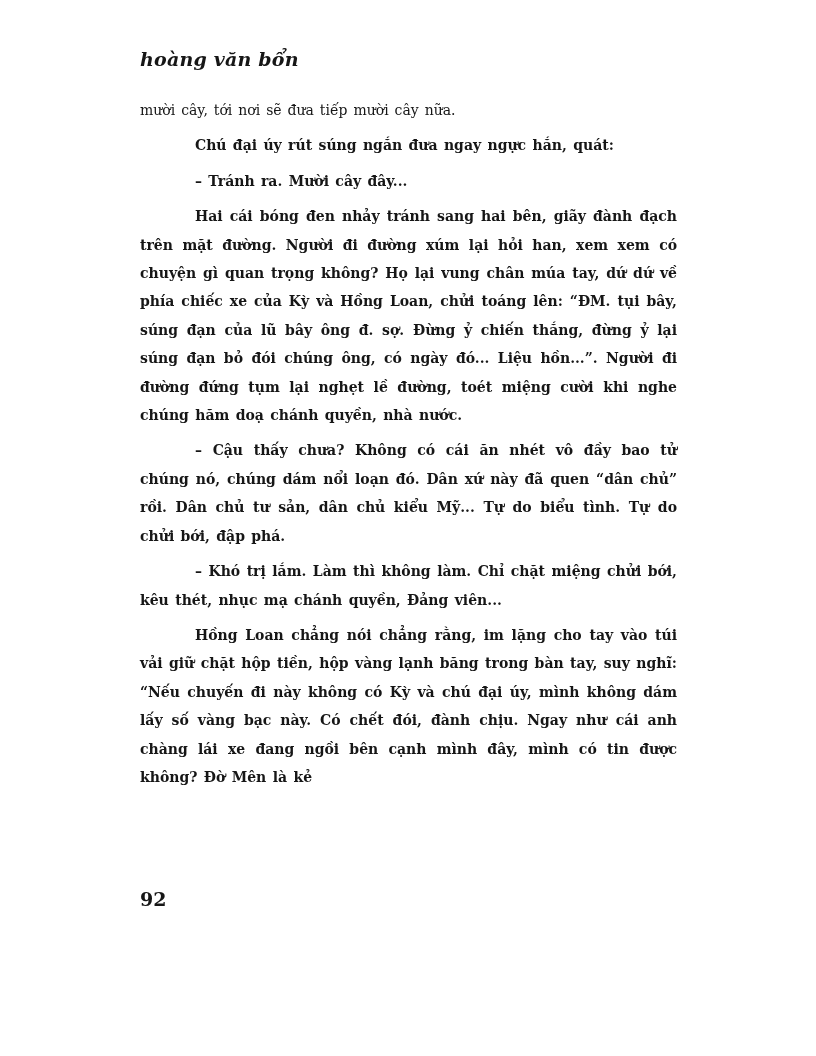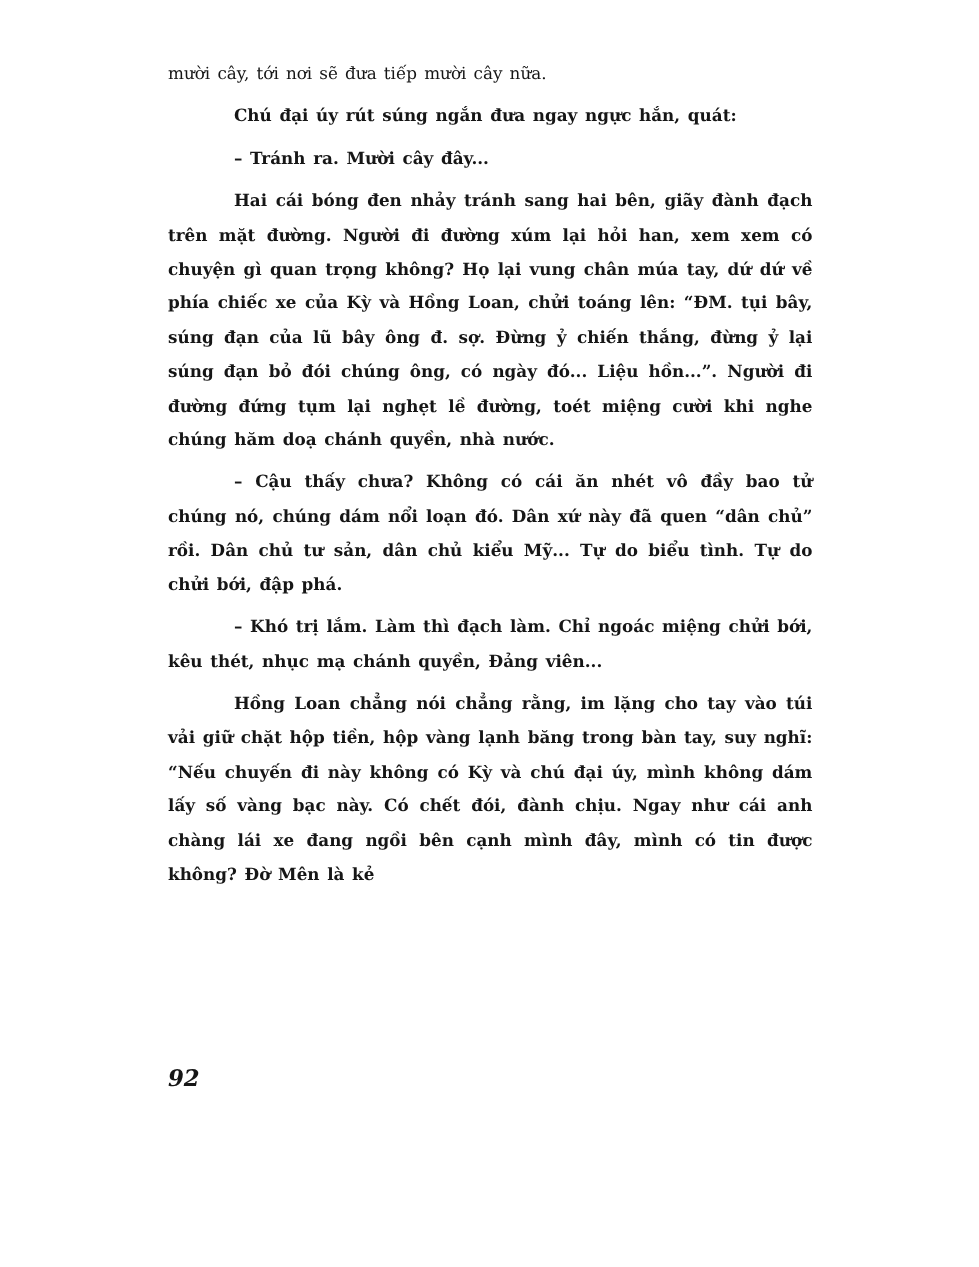--- a/index.html
+++ b/index.html
@@ -38,31 +38,31 @@
   .body-text p.para.indent {
     text-indent: 55px;
     font-weight: bold;
   }
   .page-number {
     position: absolute;
     left: 140px;
     top: 888px;
     font-size: 19px;
     font-weight: bold;
-    font-style: italic;
   }
 </style>
 </head>
 <body>
 
 <div class="page">
+  <div class="running-header">hoàng văn bổn</div>
   <div class="body-text">
       <p class="para">mười cây, tới nơi sẽ đưa tiếp mười cây nữa.</p>
       <p class="para indent">Chú đại úy rút súng ngắn đưa ngay ngực hắn, quát:</p>
       <p class="para indent">– Tránh ra. Mười cây đây...</p>
       <p class="para indent">Hai cái bóng đen nhảy tránh sang hai bên, giãy đành đạch trên mặt đường. Người đi đường xúm lại hỏi han, xem xem có chuyện gì quan trọng không? Họ lại vung chân múa tay, dứ dứ về phía chiếc xe của Kỳ và Hồng Loan, chửi toáng lên: “ĐM. tụi bây, súng đạn của lũ bây ông đ. sợ. Đừng ỷ chiến thắng, đừng ỷ lại súng đạn bỏ đói chúng ông, có ngày đó... Liệu hồn...”. Người đi đường đứng tụm lại nghẹt lề đường, toét miệng cười khi nghe chúng hăm doạ chánh quyền, nhà nước.</p>
       <p class="para indent">– Cậu thấy chưa? Không có cái ăn nhét vô đầy bao tử chúng nó, chúng dám nổi loạn đó. Dân xứ này đã quen “dân chủ” rồi. Dân chủ tư sản, dân chủ kiểu Mỹ... Tự do biểu tình. Tự do chửi bới, đập phá.</p>
-      <p class="para indent">– Khó trị lắm. Làm thì đạch làm. Chỉ ngoác miệng chửi bới, kêu thét, nhục mạ chánh quyền, Đảng viên...</p>
+      <p class="para indent">– Khó trị lắm. Làm thì không làm. Chỉ chặt miệng chửi bới, kêu thét, nhục mạ chánh quyền, Đảng viên...</p>
       <p class="para indent">Hồng Loan chẳng nói chẳng rằng, im lặng cho tay vào túi vải giữ chặt hộp tiền, hộp vàng lạnh băng trong bàn tay, suy nghĩ: “Nếu chuyến đi này không có Kỳ và chú đại úy, mình không dám lấy số vàng bạc này. Có chết đói, đành chịu. Ngay như cái anh chàng lái xe đang ngồi bên cạnh mình đây, mình có tin được không? Đờ Mên là kẻ</p>
     </div>
 </div>
 
 <div class="page-number">92</div>
 
 </body></html>

